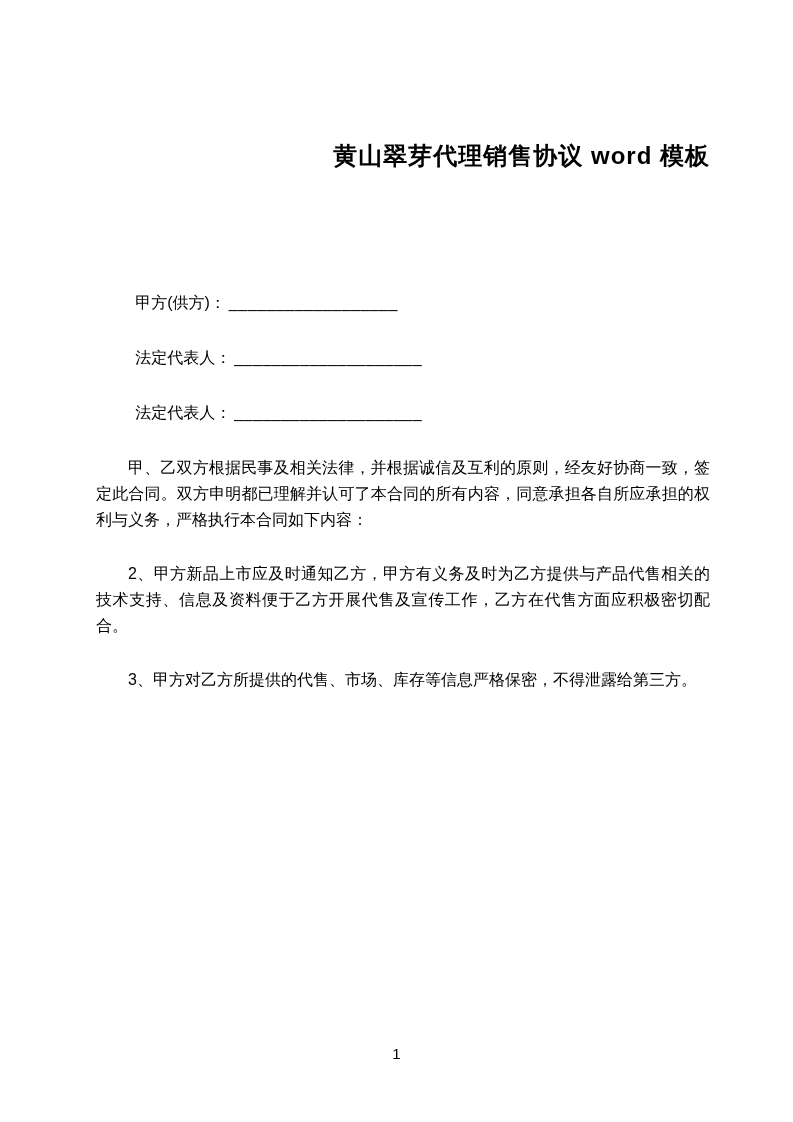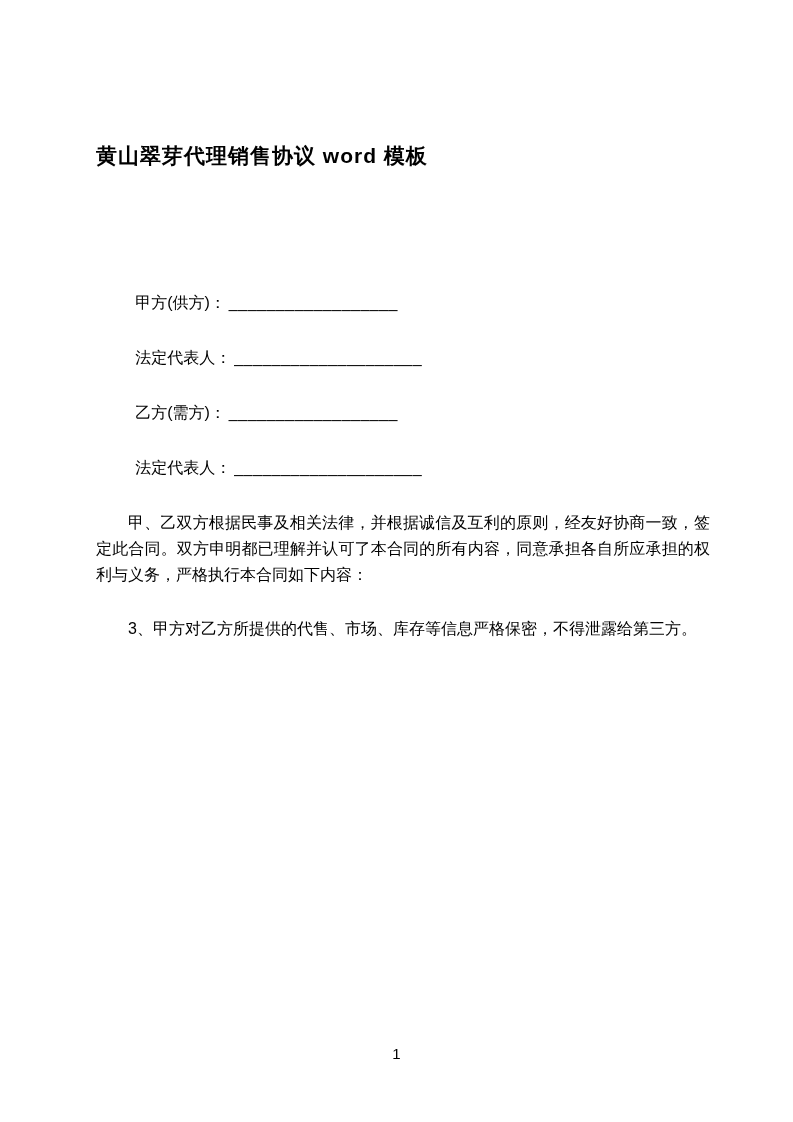--- a/index.html
+++ b/index.html
@@ -15,24 +15,24 @@
     background: #ffffff;
     color: #000000;
     font-family: "Liberation Sans", sans-serif;
     overflow: hidden;
   }
   .content {
     padding: 141px 83px 0 96px;
   }
   .doc-title {
     margin: 0;
-    font-size: 21px;
+    font-size: 24px;
     line-height: 30px;
     font-weight: bold;
-    text-align: left;
+    text-align: right;
     letter-spacing: 1px;
   }
   .fields {
     margin-top: 119px;
   }
   .field-row {
     margin: 0 0 29px 0;
     font-size: 16px;
     line-height: 26px;
     text-indent: 2.45em;
@@ -72,32 +72,30 @@
     <h1 class="doc-title">黄山翠芽代理销售协议 word 模板</h1>
 
     <div class="fields">
       <p class="field-row">
         <span class="field-label">甲方(供方)：</span><span class="field-blank">__________________</span>
       </p>
       <p class="field-row">
         <span class="field-label">法定代表人：</span><span class="field-blank">____________________</span>
       </p>
       <p class="field-row">
-        <span class="field-label">乙方(需方)：</span><span class="field-blank">__________________</span>
-      </p>
-      <p class="field-row">
         <span class="field-label">法定代表人：</span><span class="field-blank">____________________</span>
       </p>
     </div>
 
     <p class="para intro">甲、乙双方根据民事及相关法律，并根据诚信及互利的原则，经友好协商一致，签定此合同。双方申明都已理解并认可了本合同的所有内容，同意承担各自所应承担的权利与义务，严格执行本合同如下内容：</p>
 
 
 
 
 
+    <p class="para">2、甲方新品上市应及时通知乙方，甲方有义务及时为乙方提供与产品代售相关的技术支持、信息及资料便于乙方开展代售及宣传工作，乙方在代售方面应积极密切配合。</p>
 
     <p class="para">3、甲方对乙方所提供的代售、市场、库存等信息严格保密，不得泄露给第三方。</p>
 
   </div>
 
   <div class="page-number">1</div>
 </div>
 
 </body></html>

